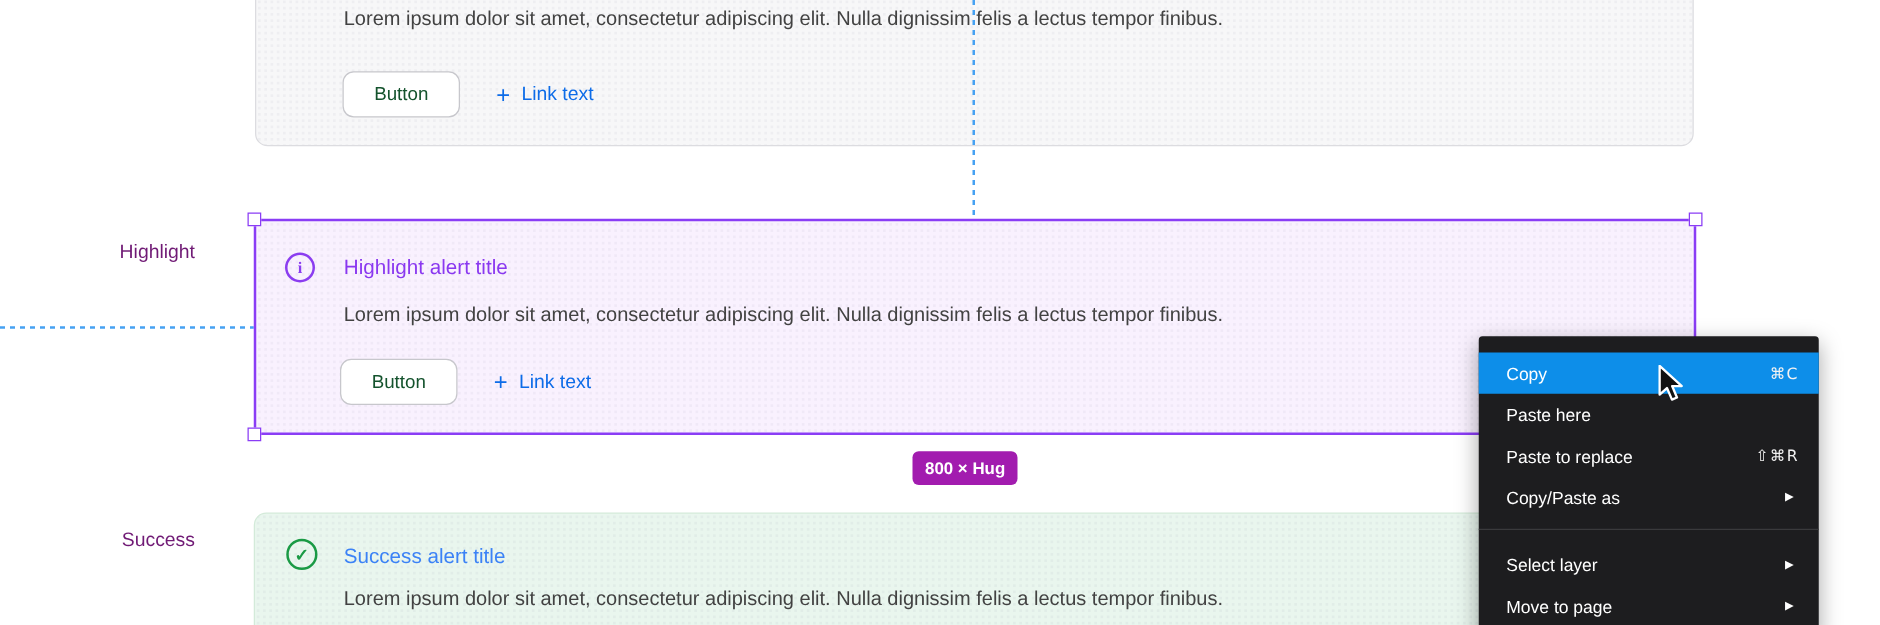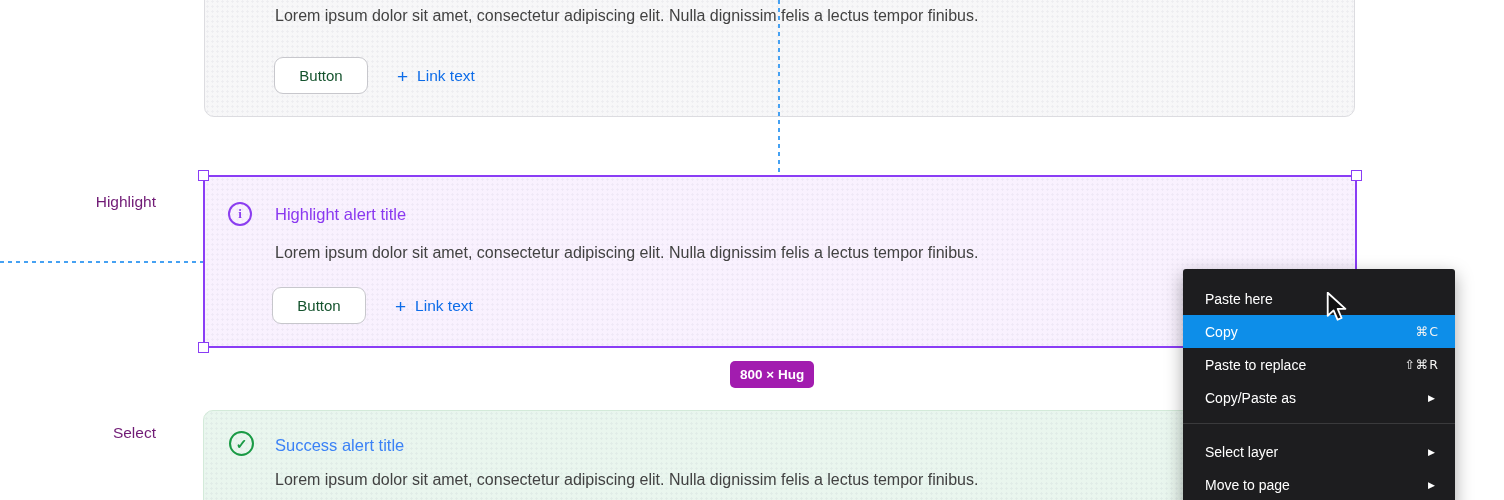--- a/index.html
+++ b/index.html
@@ -129,21 +129,21 @@
     <div class="ui-link" style="left:192px;top:125px;">
       <span class="plus">+</span>
       <span class="lbl">Link text</span>
     </div>
   </div>
 
   <div class="dash-v"></div>
   <div class="dash-h"></div>
 
   <div class="row-label" style="top:193px;">Highlight</div>
-  <div class="row-label" style="top:424px;">Select</div>
+  <div class="row-label" style="top:424px;">Success</div>
 
   <div class="card card-highlight">
     <div class="handle" style="left:-7px;top:-7px;"></div>
     <div class="handle" style="right:-7px;top:-7px;"></div>
     <div class="handle" style="left:-7px;bottom:-7px;"></div>
     <div class="handle" style="right:-7px;bottom:-7px;"></div>
   </div>
   <div class="circle-icon icon-info">i</div>
   <div class="alert-title title-purple" style="left:275px;top:205px;">Highlight alert title</div>
   <div class="alert-body" style="left:275px;top:243px;">Lorem ipsum dolor sit amet, consectetur adipiscing elit. Nulla dignissim felis a lectus tempor finibus.</div>
@@ -154,27 +154,27 @@
   </div>
 
   <div class="size-badge">800 × Hug</div>
 
   <div class="card card-success"></div>
   <div class="circle-icon icon-check">✓</div>
   <div class="alert-title title-green" style="left:275px;top:436px;">Success alert title</div>
   <div class="alert-body" style="left:275px;top:470px;">Lorem ipsum dolor sit amet, consectetur adipiscing elit. Nulla dignissim felis a lectus tempor finibus.</div>
 
   <div class="context-menu">
-    <div class="menu-item">
-      <span class="mi-label">Paste here</span>
-      <span class="mi-shortcut"></span>
-    </div>
     <div class="menu-item selected">
       <span class="mi-label">Copy</span>
       <span class="mi-shortcut">⌘C</span>
+    </div>
+    <div class="menu-item">
+      <span class="mi-label">Paste here</span>
+      <span class="mi-shortcut"></span>
     </div>
     <div class="menu-item">
       <span class="mi-label">Paste to replace</span>
       <span class="mi-shortcut">⇧⌘R</span>
     </div>
     <div class="menu-item">
       <span class="mi-label">Copy/Paste as</span>
       <span class="mi-arrow">▶</span>
     </div>
     <div class="menu-separator"></div>

